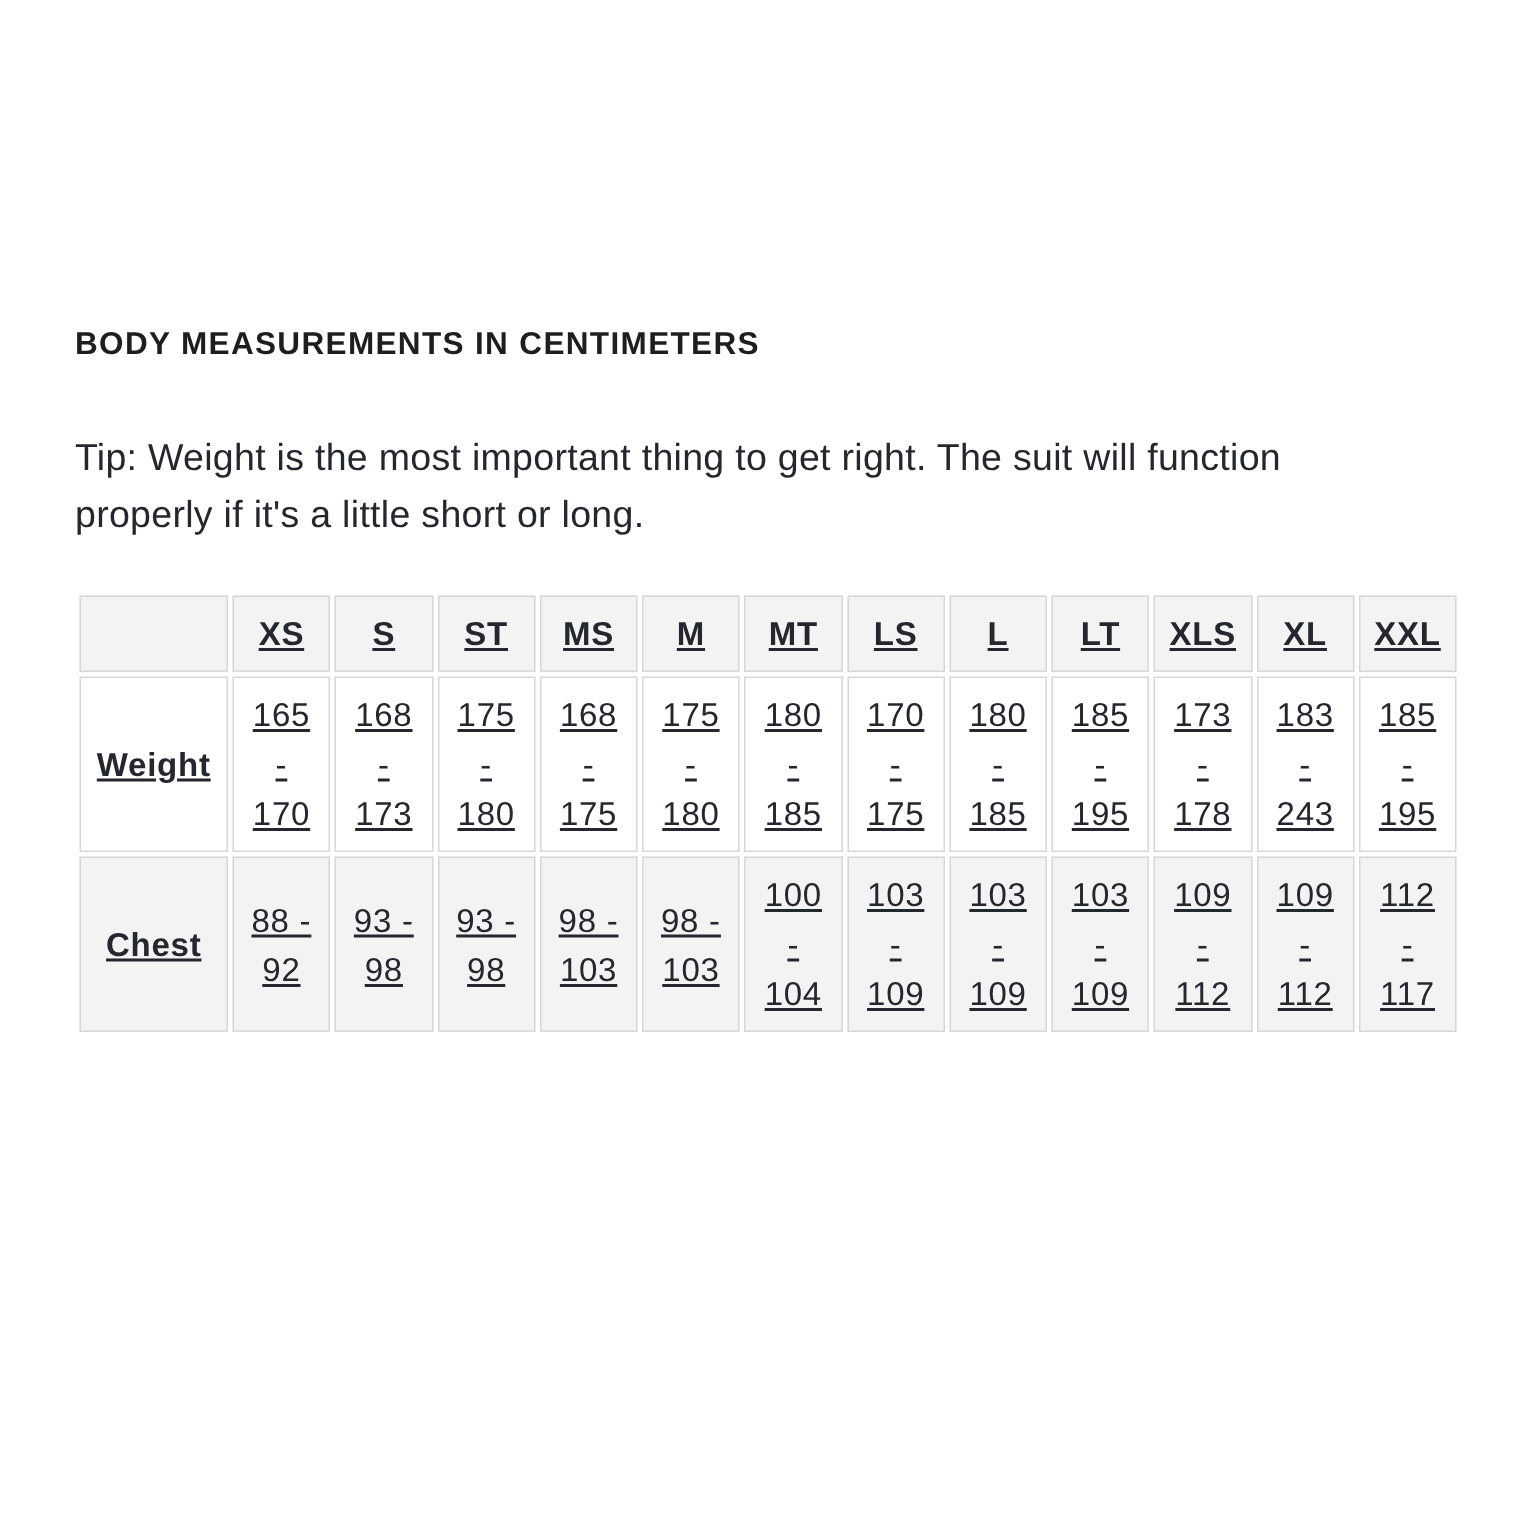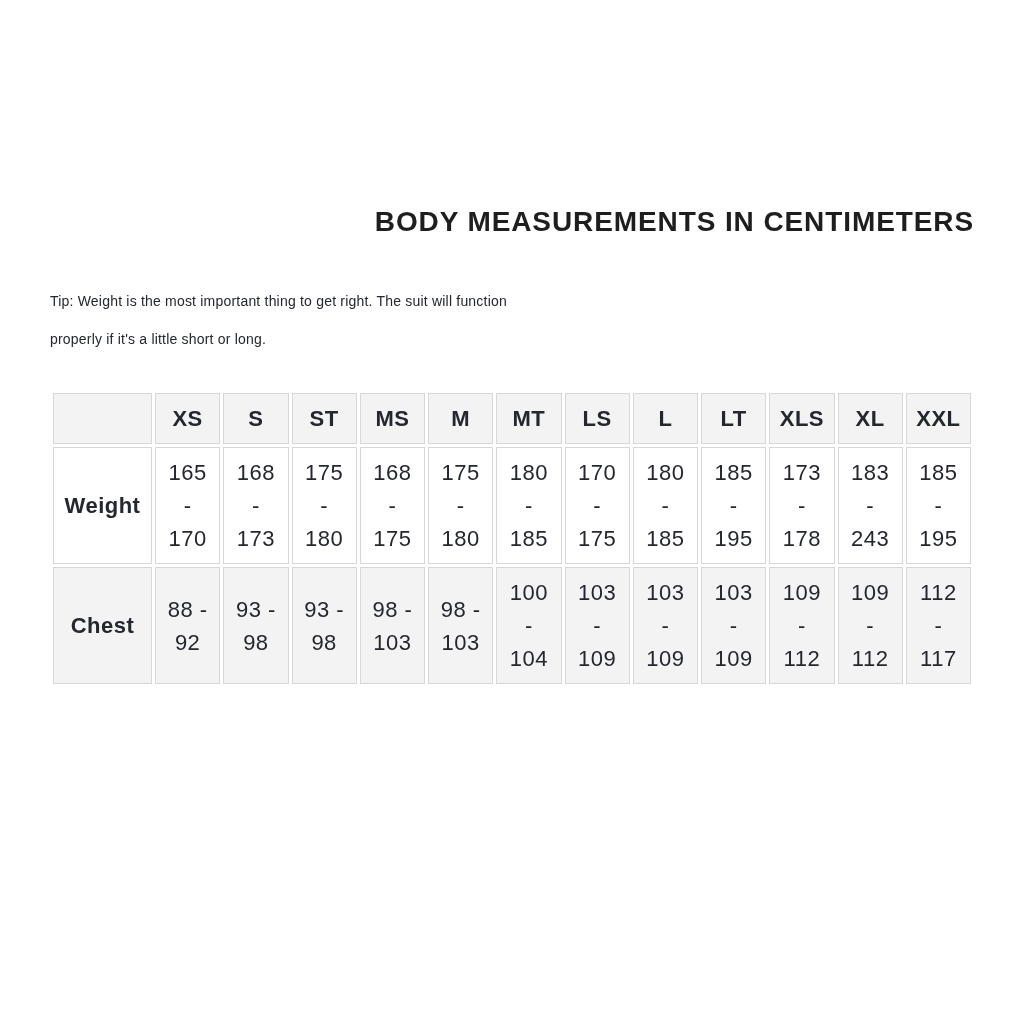--- a/index.html
+++ b/index.html
@@ -16,40 +16,40 @@
     height: 1024px;
     background: var(--page-bg, #fff);
     font-family: "Liberation Sans", sans-serif;
     color: var(--text, #24272e);
     overflow: hidden;
   }
   .content {
     padding: 206px 50px 0 50px;
   }
   .page-title {
-    font-size: 28px;
+    font-size: 21px;
     font-weight: 700;
     letter-spacing: 0.9px;
     color: var(--heading, #1e1e1e);
-    margin: 0 0 44px 0;
-    text-align: right;
+    margin: 12px 0 44px 0;
   }
   .tip-text {
-    font-size: 14px;
+    font-size: 25px;
     font-weight: 400;
     line-height: 38px;
     letter-spacing: 0.2px;
     white-space: pre-line;
     margin: 0 0 32px 0;
   }
   table.size-chart {
     width: 100%;
     table-layout: fixed;
     border-collapse: separate;
     border-spacing: 3px;
+    text-decoration: underline;
   }
   table.size-chart th,
   table.size-chart td {
     border: 1px solid var(--cell-border, #d7d7d7);
     text-align: center;
     vertical-align: middle;
     font-size: 22px;
     line-height: 33px;
     letter-spacing: 0.5px;
     padding: 8px 2px;

